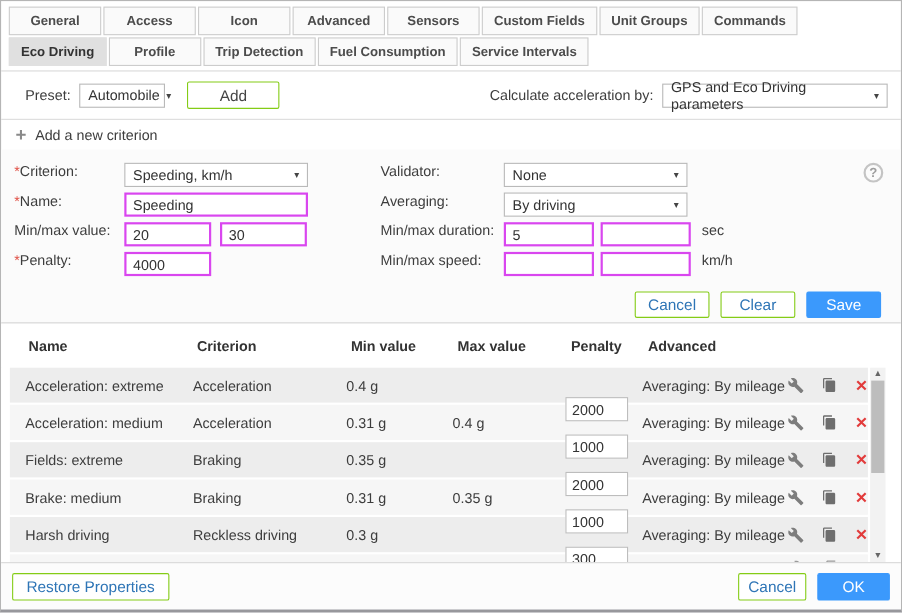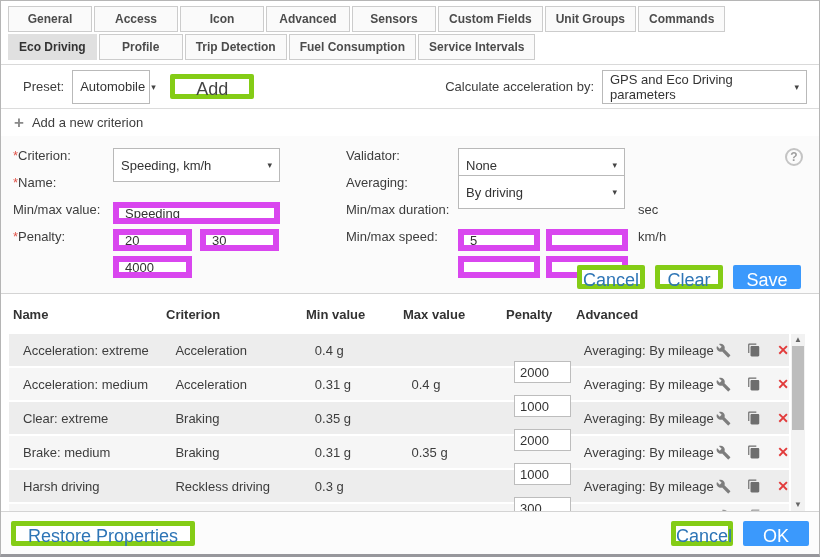--- a/index.html
+++ b/index.html
@@ -15,62 +15,62 @@
   .tab { min-width:84px; margin:1px; padding:5px 10px; text-align:center;
     background:#fafafa; border:1px solid #cccccc; color:#4c4c4c;
     font-weight:bold; font-size:12px; cursor:pointer; white-space:nowrap; }
   .tab.active { background:#e0e0e0; border-color:#e0e0e0; color:#333; }
 
   
   .preset-row { height:44px; display:flex; align-items:center;
     padding:0 12px 0 22px; border-bottom:1px solid #dcdcdc; }
   .lbl { color:#3d3d3d; }
   .sel { height:22px; border:1px solid #b9b9b9; background:#fff; color:#333;
-    display:flex; align-items:center; padding:16px 7px; cursor:pointer; }
+    display:flex; align-items:center; padding:4px 7px; cursor:pointer; }
   .sel .caret { margin-left:auto; font-size:9px; color:#444; padding-left:6px; }
   .sel-preset { width:78px; margin-left:8px; }
   .sel-calc { width:205px; margin-left:8px; }
-  .btn { height:25px; background:#fff; border:5px solid #84cc16; border-radius:2px;
-    color:#2e75b6; font-size:18px; font-family:"Liberation Sans",sans-serif;
+  .btn { height:25px; background:#fff; border:1px solid #84cc16; border-radius:2px;
+    color:#2e75b6; font-size:14px; font-family:"Liberation Sans",sans-serif;
     padding:0 12px; cursor:pointer; }
   .btn.neutral { color:#444; }
   .btn-add { width:84px; margin-left:20px; }
   .spacer { flex:1; }
 
   
   .add-row { height:27px; display:flex; align-items:center; padding-left:13px; cursor:pointer; }
   .plus { color:#8a8a8a; font-weight:bold; font-size:17px; margin-right:8px; line-height:1; }
 
   
   .form-panel { height:158px; background:#fbfbfb; border-bottom:1px solid #d4d4d4;
     padding:12px 12px 0; position:relative; }
   .form-grid { display:flex; }
   .col-left { width:290px; }
   .col-right { flex:1; padding-left:43px; }
   .f-row { display:flex; align-items:flex-start; height:27px; }
   .f-lbl-l { width:100px; }
   .f-lbl-r { width:112px; }
   .req { color:#e0544a; }
-  .inp { height:22px; border:6px solid #d946ef; background:#fff; color:#333;
-    font-size:13px; font-family:"Liberation Sans",sans-serif; padding:0 6px;margin-top:27px; }
+  .inp { height:22px; border:2px solid #d946ef; background:#fff; color:#333;
+    font-size:13px; font-family:"Liberation Sans",sans-serif; padding:0 6px; }
   .w-wide { width:167px; }
   .w-half { width:79px; }
   .w-half + .w-half { margin-left:8px; }
   .w-halfr { width:82px; }
   .w-halfr + .w-halfr { margin-left:6px; }
   .unit { margin-left:10px; }
   .help-circ { position:absolute; right:16px; top:12px; width:18px; height:18px;
     border:2px solid #c4c4c4; border-radius:50%; color:#9e9e9e; font-weight:bold;
     font-size:12px; display:flex; align-items:center; justify-content:center; cursor:pointer; }
   .form-btns { display:flex; justify-content:flex-end; gap:10px; margin-top:9px; margin-right:6px; }
   .form-btns .btn { width:68px; height:24px; padding:0; }
   .btn.primary { background:#3b99fc; border-color:#3b99fc; color:#fff; }
 
   
-  .thead { height:40px; display:flex; align-items:center; padding-left:12px;
+  .thead { height:40px; display:flex; align-items:center; padding-left:25px;
     font-weight:bold; color:#333; background:#fff; }
   .h-name { width:153px; } .h-crit { width:140px; } .h-min { width:97px; }
   .h-max { width:103px; } .h-pen { width:70px; } .h-adv { flex:1; }
 
   .tbody { height:177px; position:relative; overflow:hidden; background:#fff; }
   .trow { display:flex; align-items:center; height:32px; margin:0 30px 2px 8px;
     padding-left:14px; font-size:13px; }
   .trow.dark { background:#ededed; }
   .trow.light { background:#f6f6f6; }
   .trow.partial { height:7px; margin-bottom:0; align-items:flex-start; padding-top:4px; overflow:hidden; }
@@ -248,21 +248,21 @@
         <span class="icn">
             <svg width="14" height="14" viewBox="0 0 24 24">
               <path fill="#6e6e6e" d="M16 1H4c-1.1 0-2 .9-2 2v14h2V3h12V1zm3 4H8c-1.1 0-2 .9-2 2v14c0 1.1.9 2 2 2h11c1.1 0 2-.9 2-2V7c0-1.1-.9-2-2-2z"></path>
             </svg>
           </span>
         <span class="icn-x">✕</span>
       </div>
     </div>
 
     <div class="trow dark">
-      <div class="c name">Clear: extreme</div>
+      <div class="c name">Fields: extreme</div>
       <div class="c crit">Braking</div>
       <div class="c min">0.35 g</div>
       <div class="c max"></div>
       <div class="c pen"><input class="pen-input" value="2000" style=""></div>
       <div class="c adv">Averaging: By mileage</div>
       <div class="c actions">
         <span class="icn">
             <svg width="15" height="15" viewBox="0 0 24 24">
               <path fill="#7d7d7d" d="M22.7 19l-9.1-9.1c.9-2.3.4-5-1.5-6.9-2-2-5-2.4-7.4-1.3L9 6 6 9 1.6 4.7C.4 7.1.9 10.1 2.9 12.1c1.9 1.9 4.6 2.4 6.9 1.5l9.1 9.1c.4.4 1 .4 1.4 0l2.3-2.3c.5-.4.5-1.1.1-1.4z"></path>
             </svg>

